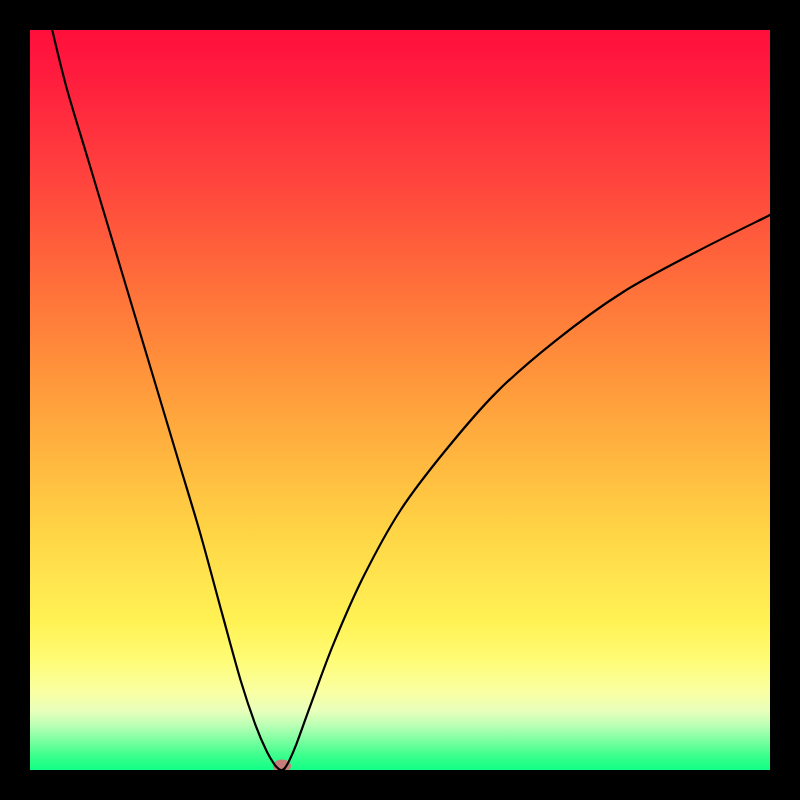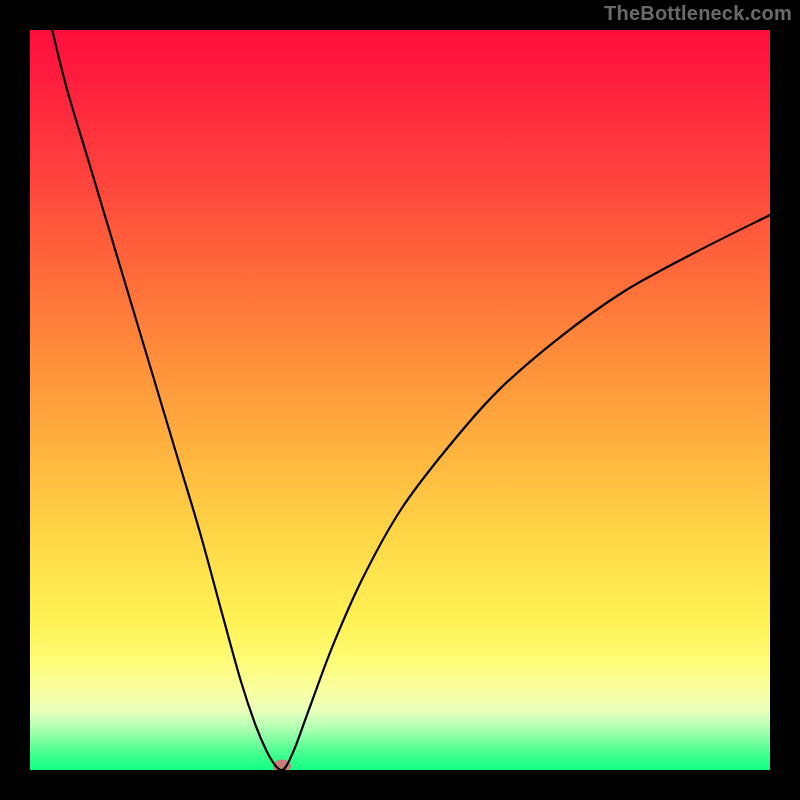--- a/index.html
+++ b/index.html
@@ -69,21 +69,20 @@
     background: #c57e79;
     border-radius: 50% / 55%;
     z-index: 3;
     transform: translate(-50%, -50%);
   }
 </style>
 </head>
 <body>
 
 <div class="frame">
-  <div class="watermark">TheBottleneck.com</div>
 
   <div class="plot-area">
     <div class="gradient"></div>
     <div class="marker" id="marker" style="left: 251.6px; top: 735.56px; background: rgb(197, 126, 121);"></div>
     <svg class="curve-layer" id="curve-svg" viewBox="0 0 740 740" preserveAspectRatio="none">
       <path id="curve-path" fill="none" stroke="#000" stroke-width="2.2" stroke-linejoin="round" stroke-linecap="round" d="M 22.20 0.00 C 24.57 9.47, 31.08 37.89, 37.00 59.20 C 42.92 80.51, 52.10 109.52, 59.20 133.20 C 66.30 156.88, 74.30 183.52, 81.40 207.20 C 88.50 230.88, 96.50 257.52, 103.60 281.20 C 110.70 304.88, 118.70 331.52, 125.80 355.20 C 132.90 378.88, 140.90 405.52, 148.00 429.20 C 155.10 452.88, 163.10 478.34, 170.20 503.20 C 177.30 528.06, 185.89 560.92, 192.40 584.60 C 198.91 608.28, 205.57 633.44, 210.90 651.20 C 216.23 668.96, 221.56 684.35, 225.70 695.60 C 229.84 706.85, 233.84 715.34, 236.80 721.50 C 239.76 727.66, 242.31 731.30, 244.20 734.08 C 246.09 736.86, 247.46 737.94, 248.64 738.89 C 249.82 739.84, 250.65 740.06, 251.60 740.00 C 252.55 739.94, 253.38 739.94, 254.56 738.52 C 255.74 737.10, 257.11 735.03, 259.00 731.12 C 260.89 727.21, 262.85 723.34, 266.40 714.10 C 269.95 704.86, 275.28 689.38, 281.20 673.40 C 287.12 657.42, 295.11 634.33, 303.40 614.20 C 311.69 594.07, 322.34 568.91, 333.00 547.60 C 343.66 526.29, 356.98 501.13, 370.00 481.00 C 383.02 460.87, 399.01 440.74, 414.40 421.80 C 429.79 402.86, 448.44 380.36, 466.20 362.60 C 483.96 344.84, 505.27 326.78, 525.40 310.80 C 545.53 294.82, 569.50 276.91, 592.00 262.70 C 614.50 248.49, 642.32 234.43, 666.00 222.00 C 689.68 209.57, 728.16 190.92, 740.00 185.00"></path>
     </svg>
   </div>
 </div>
 

